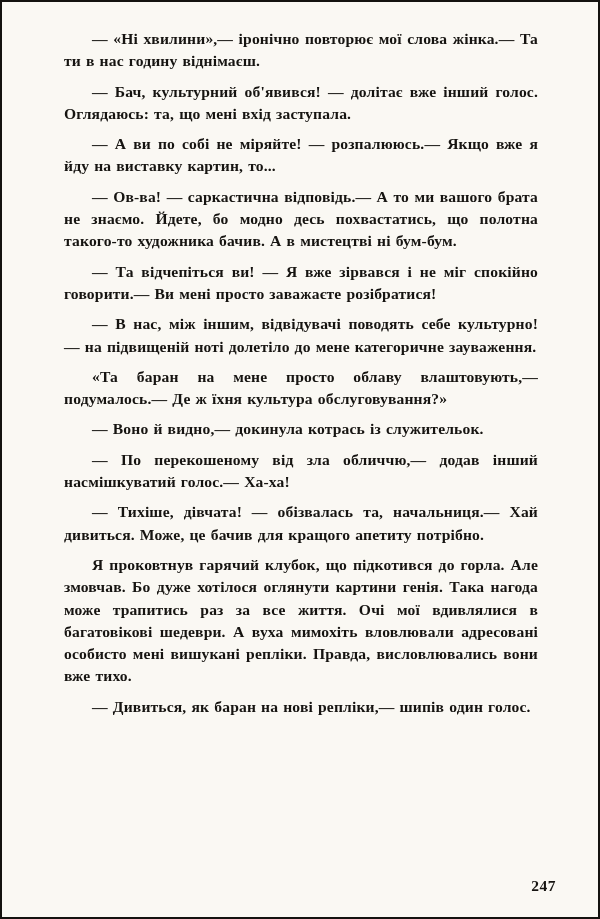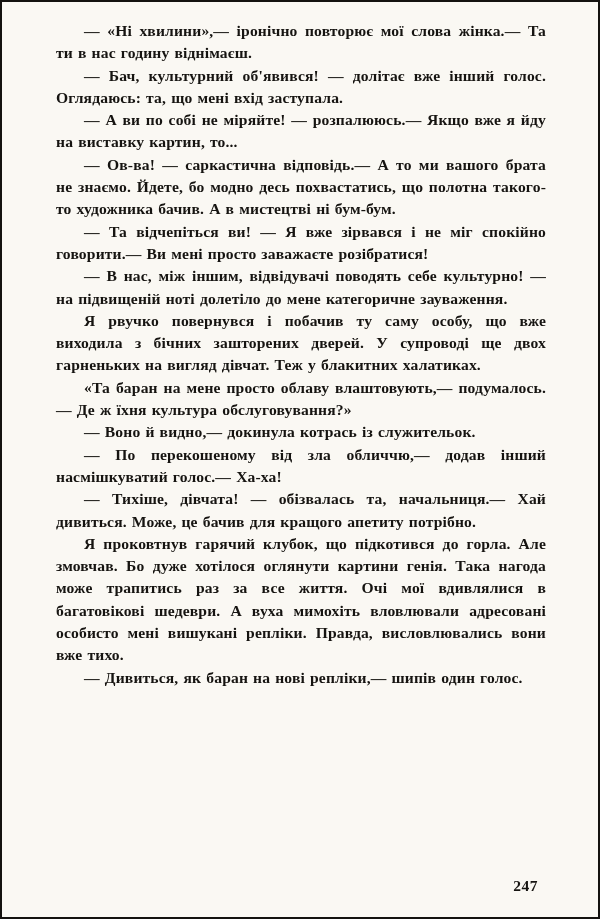--- a/index.html
+++ b/index.html
@@ -19,51 +19,50 @@
     color: #161411;
   }
   .text-block {
     position: absolute;
     top: 18px;
     left: 54px;
     right: 52px;
     bottom: 60px;
   }
   .para {
-    margin: 0;
+    margin: 8px;
     text-indent: 28px;
     text-align: justify;
     font-size: 15.6px;
     line-height: 22.3px;
     font-weight: 700;
     letter-spacing: 0.15px;
     word-spacing: 1px;
   }
   .page-number {
     position: absolute;
-    right: 60px;
+    right: 42px;
     bottom: 22px;
     font-size: 15.5px;
     font-weight: 700;
     letter-spacing: 0.5px;
     color: #161411;
   }
 </style>
 </head>
 <body>
 
 <div class="book-page">
   <div class="text-block">
       <p class="para">— «Ні хвилини»,— іронічно повторює мої слова жінка.— Та ти в нас годину віднімаєш.</p>
       <p class="para">— Бач, культурний об'явився! — долітає вже інший голос. Оглядаюсь: та, що мені вхід заступала.</p>
       <p class="para">— А ви по собі не міряйте! — розпалююсь.— Якщо вже я йду на виставку картин, то...</p>
       <p class="para">— Ов-ва! — саркастична відповідь.— А то ми вашого брата не знаємо. Йдете, бо модно десь похвастатись, що полотна такого-то художника бачив. А в мистецтві ні бум-бум.</p>
       <p class="para">— Та відчепіться ви! — Я вже зірвався і не міг спокійно говорити.— Ви мені просто заважаєте розібратися!</p>
       <p class="para">— В нас, між іншим, відвідувачі поводять себе культурно! — на підвищеній ноті долетіло до мене категоричне зауваження.</p>
-      <p class="para">Я рвучко повернувся і побачив ту саму особу, що вже виходила з бічних зашторених дверей. У супроводі ще двох гарненьких на вигляд дівчат. Теж у блакитних халатиках.</p>
       <p class="para">«Та баран на мене просто облаву влаштовують,— подумалось.— Де ж їхня культура обслуговування?»</p>
       <p class="para">— Воно й видно,— докинула котрась із служительок.</p>
       <p class="para">— По перекошеному від зла обличчю,— додав інший насмішкуватий голос.— Ха-ха!</p>
       <p class="para">— Тихіше, дівчата! — обізвалась та, начальниця.— Хай дивиться. Може, це бачив для кращого апетиту потрібно.</p>
       <p class="para">Я проковтнув гарячий клубок, що підкотився до горла. Але змовчав. Бо дуже хотілося оглянути картини генія. Така нагода може трапитись раз за все життя. Очі мої вдивлялися в багатовікові шедеври. А вуха мимохіть вловлювали адресовані особисто мені вишукані репліки. Правда, висловлювались вони вже тихо.</p>
       <p class="para">— Дивиться, як баран на нові репліки,— шипів один голос.</p>
     </div>
   <div class="page-number">247</div>
 </div>
 

